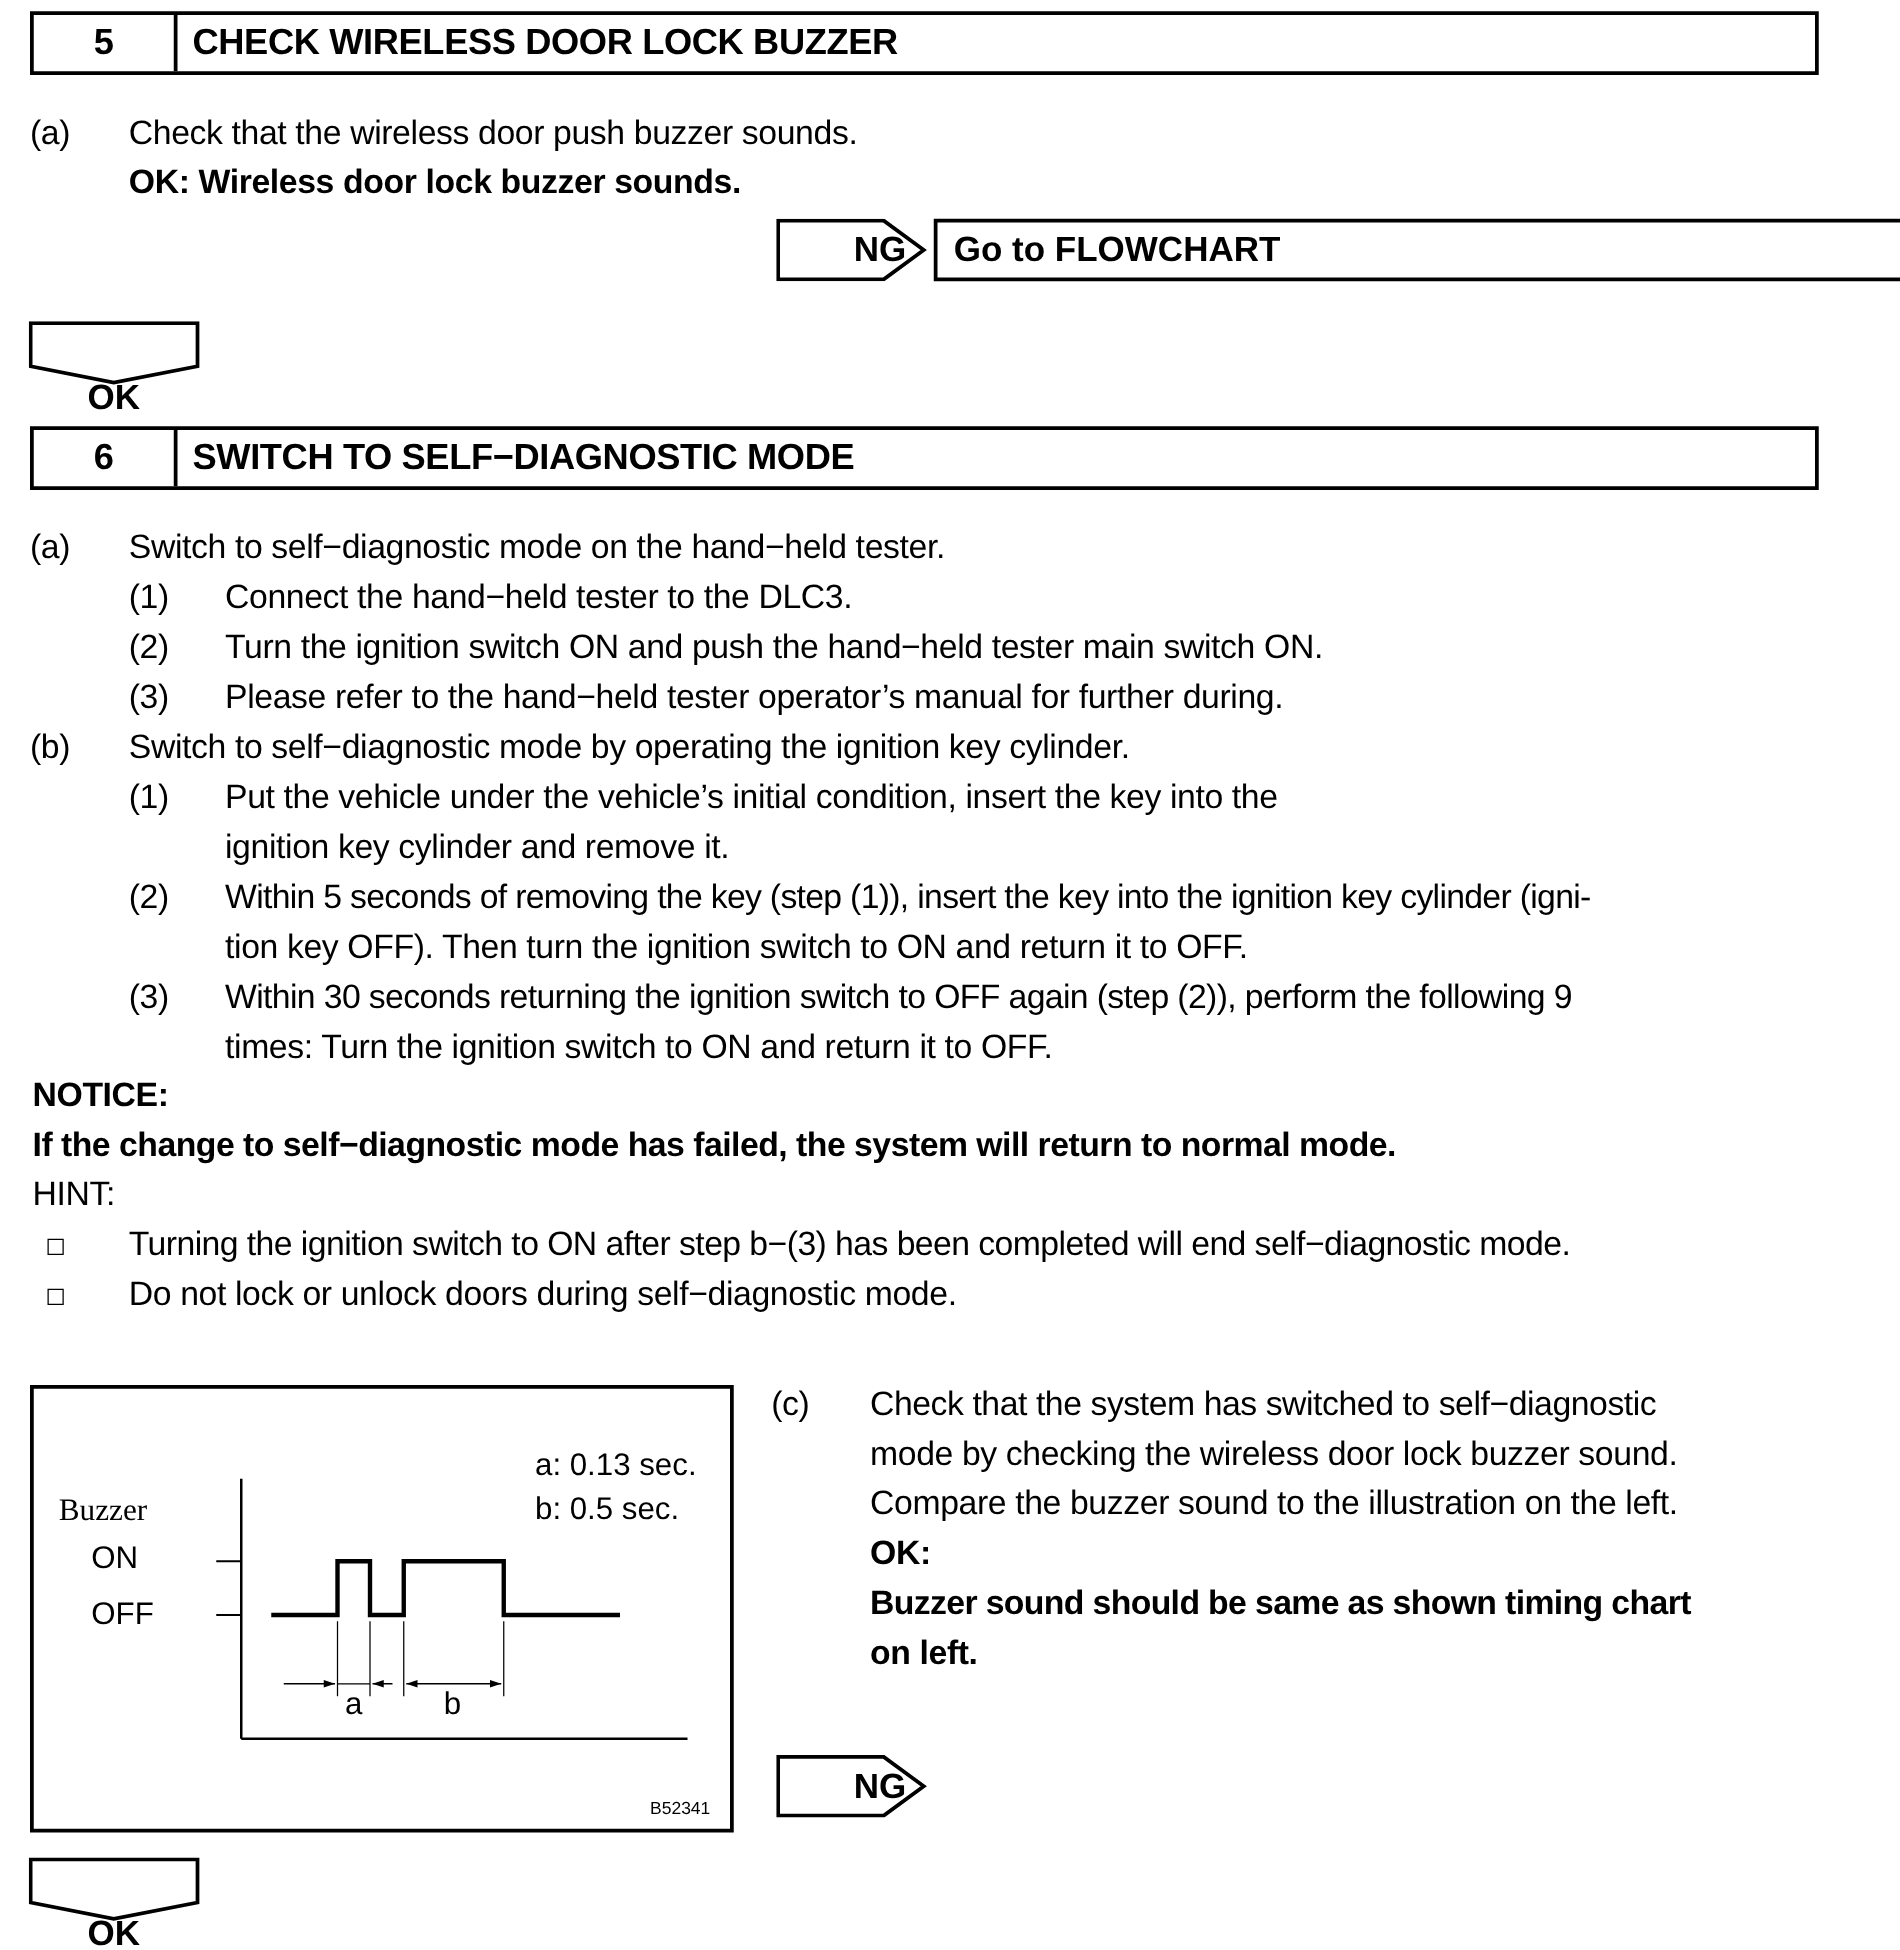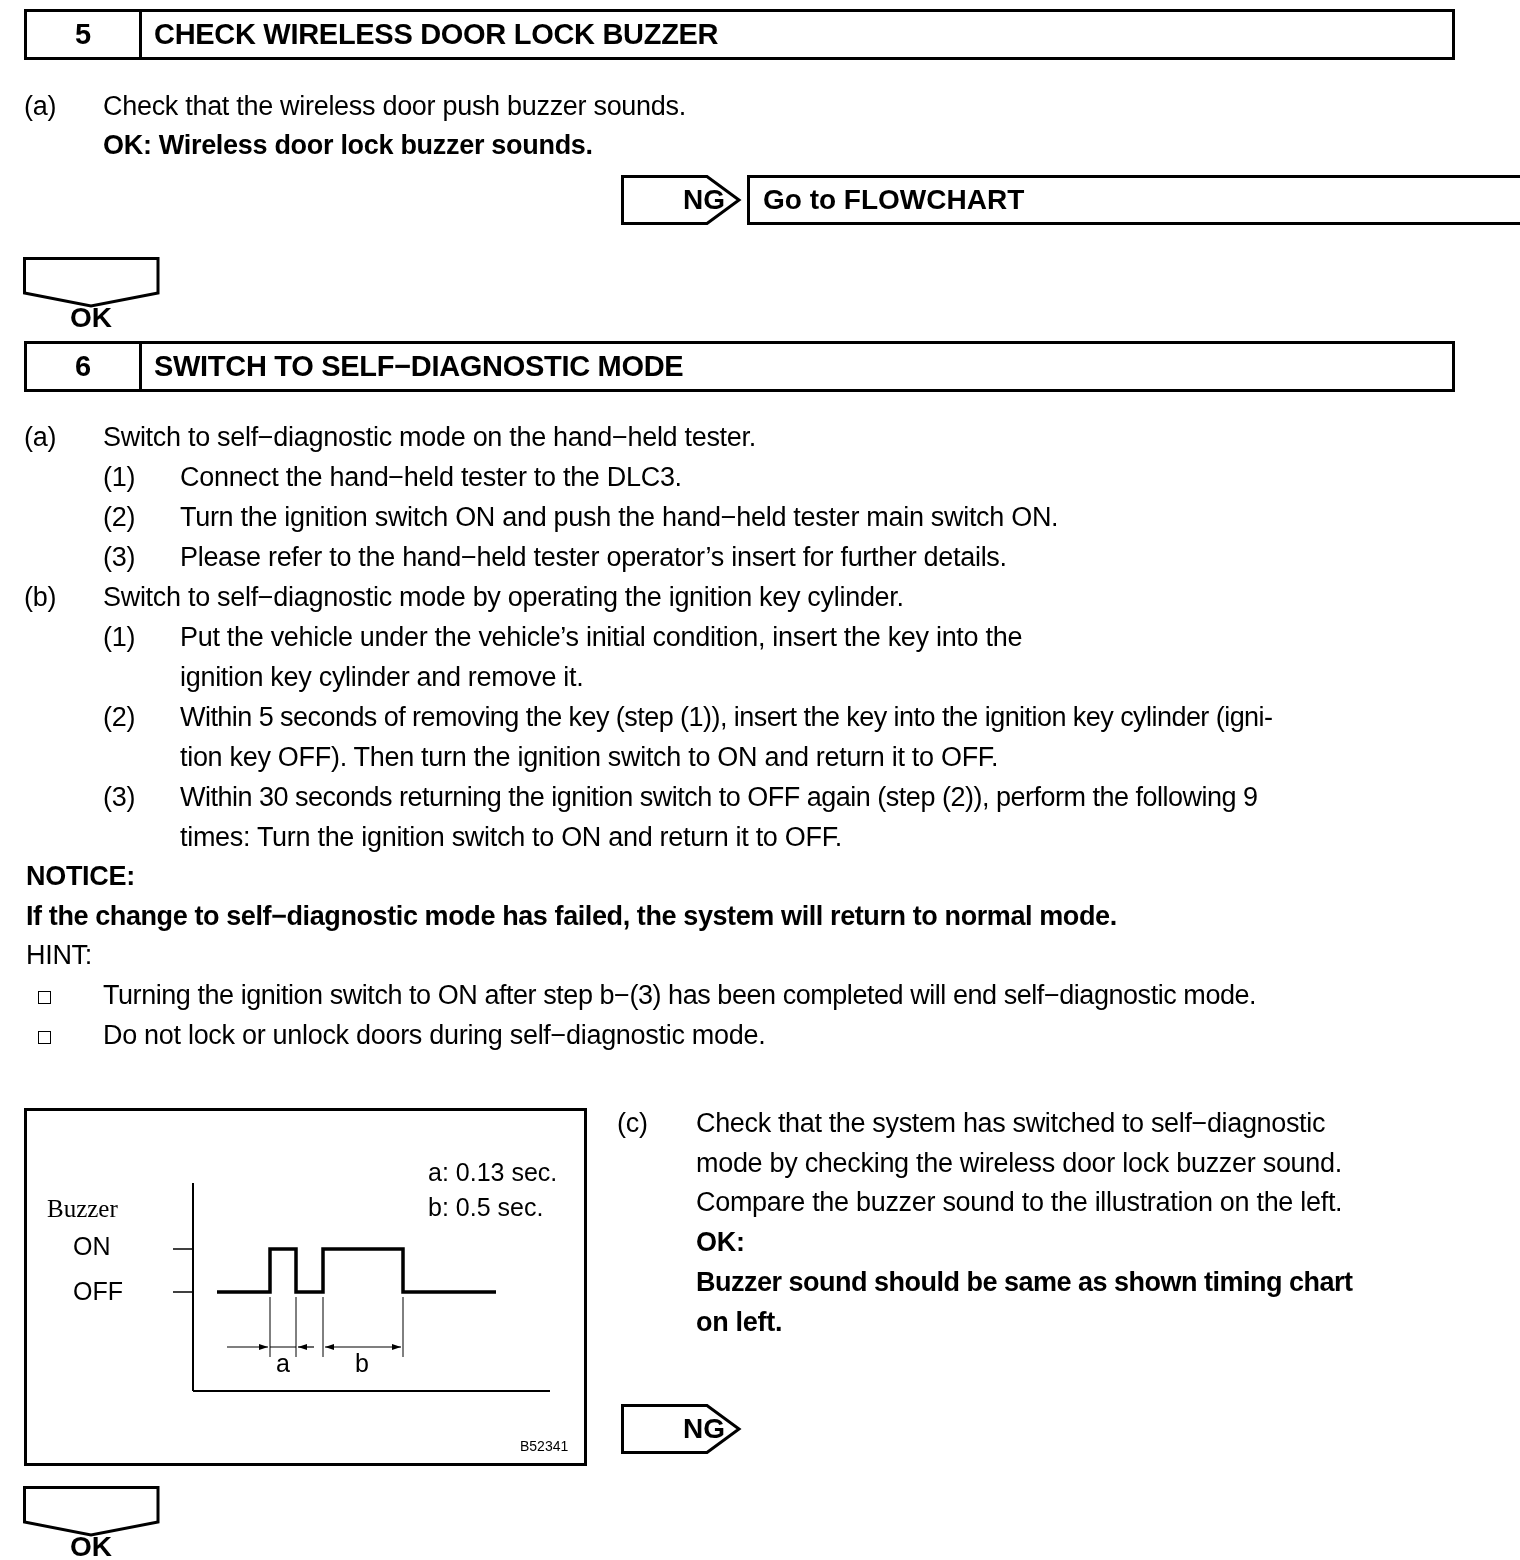--- a/index.html
+++ b/index.html
@@ -78,21 +78,21 @@
 <div class="txt label-a" style="top:417px;">(a)</div>
 <div class="txt text-a" style="top:417px;">Switch to self−diagnostic mode on the hand−held tester.</div>
 
 <div class="txt label-1" style="top:457px;">(1)</div>
 <div class="txt text-1" style="top:457px;">Connect the hand−held tester to the DLC3.</div>
 
 <div class="txt label-1" style="top:497px;">(2)</div>
 <div class="txt text-1" style="top:497px;">Turn the ignition switch ON and push the hand−held tester main switch ON.</div>
 
 <div class="txt label-1" style="top:537px;">(3)</div>
-<div class="txt text-1" style="top:537px;">Please refer to the hand−held tester operator’s insert for further details.</div>
+<div class="txt text-1" style="top:537px;">Please refer to the hand−held tester operator’s manual for further during.</div>
 
 <div class="txt label-a" style="top:577px;">(b)</div>
 <div class="txt text-a" style="top:577px;">Switch to self−diagnostic mode by operating the ignition key cylinder.</div>
 
 <div class="txt label-1" style="top:617px;">(1)</div>
 <div class="txt text-1" style="top:617px;">Put the vehicle under the vehicle’s initial condition, insert the key into  the</div>
 <div class="txt text-1" style="top:657px;">ignition key cylinder and remove it.</div>
 
 <div class="txt label-1" style="top:697px;">(2)</div>
 <div class="txt text-1" style="top:697px; letter-spacing:-0.55px;">Within 5 seconds of removing the key (step (1)), insert the key into the ignition key cylinder (igni-</div>

